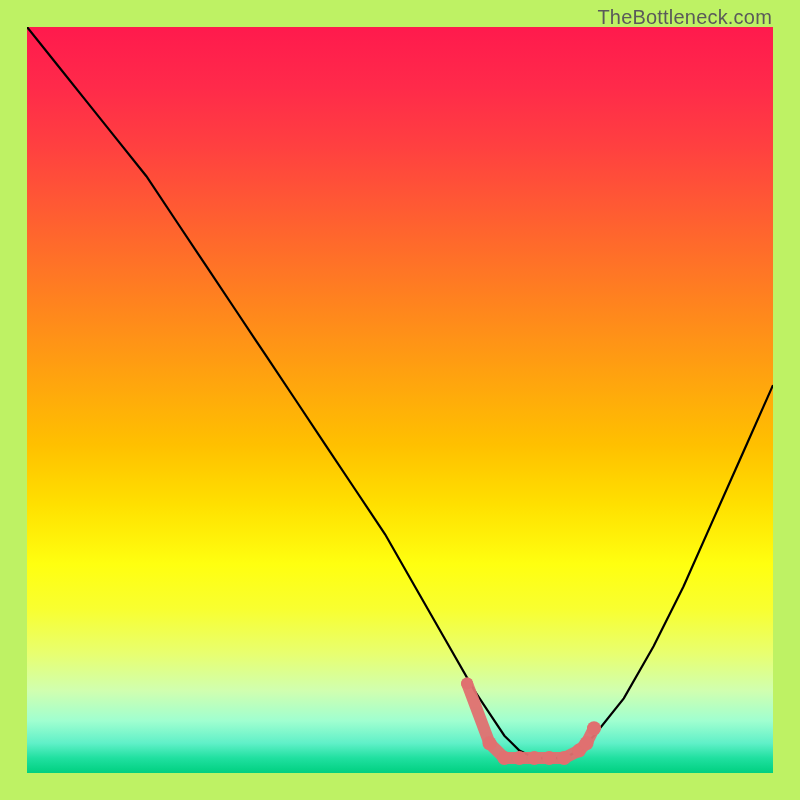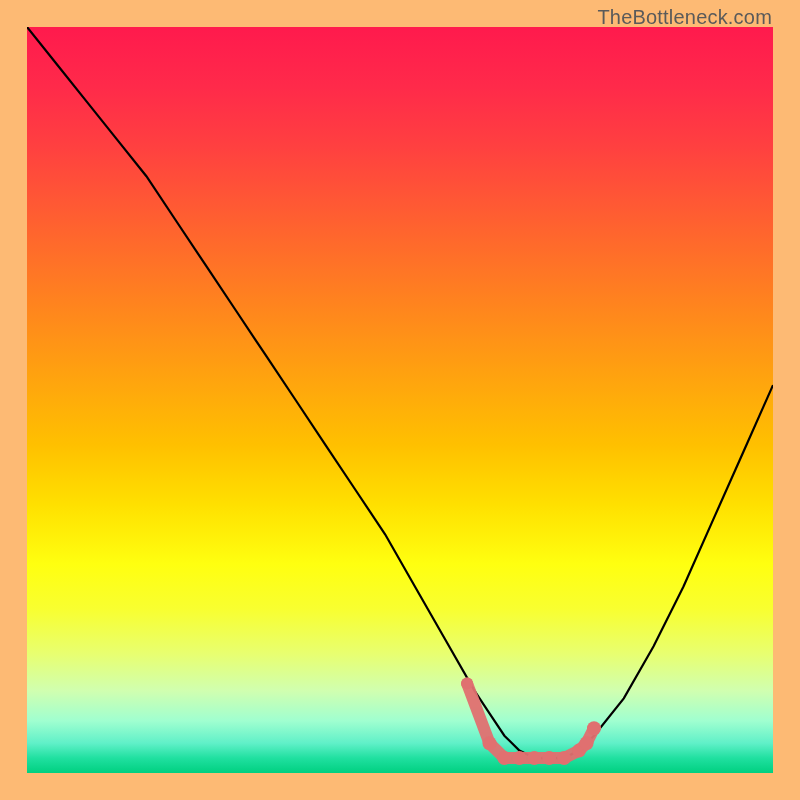--- a/index.html
+++ b/index.html
@@ -1,21 +1,21 @@
 <!DOCTYPE html>
 <html><head>
 <meta charset="utf-8">
 <style>
   * { margin: 0; padding: 0; box-sizing: border-box; }
   html, body { width: 800px; height: 800px; overflow: hidden; background: #000; }
   .frame {
     position: relative;
     width: 800px;
     height: 800px;
-    background: #fdba74;
+    background: #bef264;
   }
   .plot-area {
     position: absolute;
     left: 27px;
     top: 27px;
     width: 746px;
     height: 746px;
     background: linear-gradient(to bottom,
       #ff1a4d 0%,
       #ff2a4a 8%,

